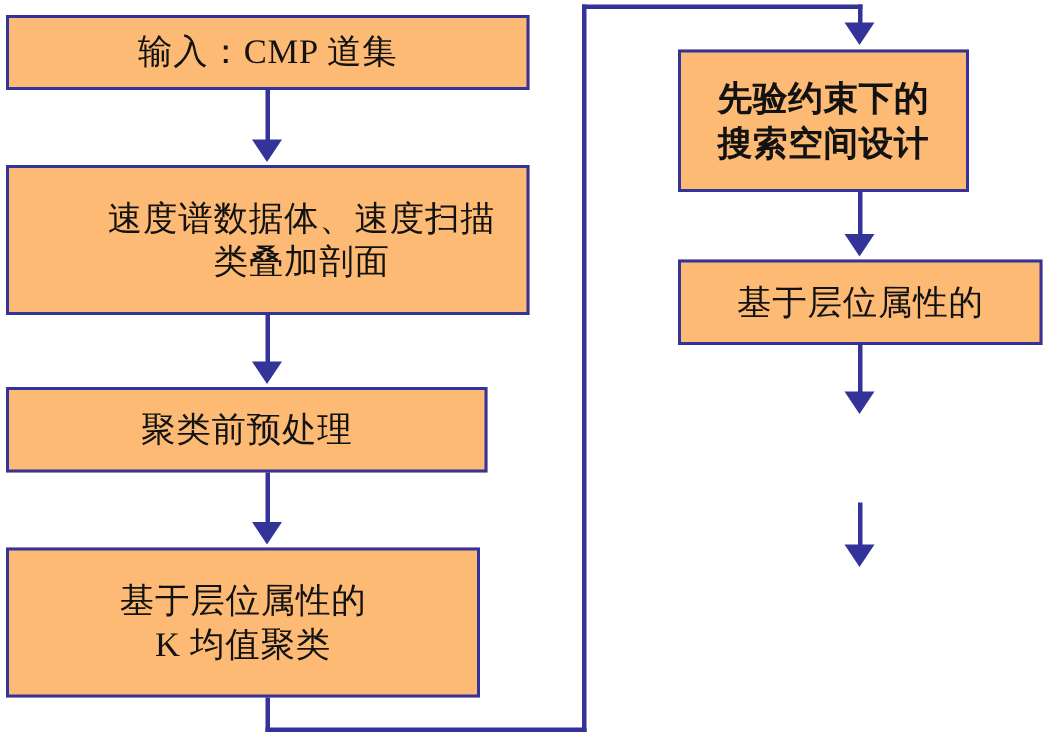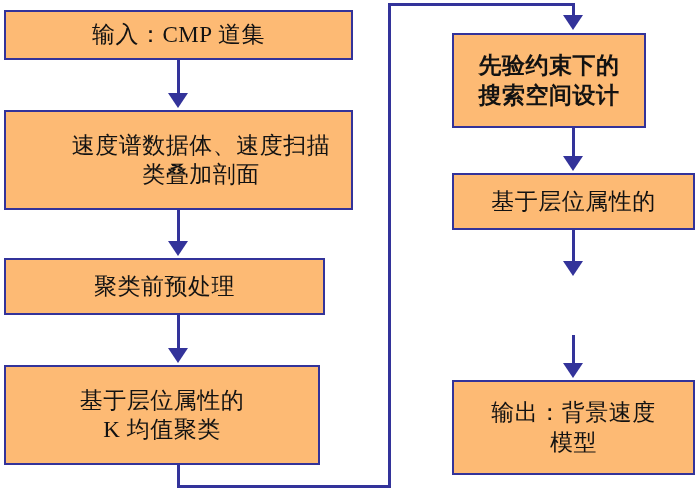--- a/index.html
+++ b/index.html
@@ -101,22 +101,20 @@
 
   <div class="node" id="node-kmeans">基于层位属性的
 K 均值聚类</div>
 
   <div class="node" id="node-searchspace">先验约束下的
 搜索空间设计</div>
 
   <div class="node" id="node-autopick">基于层位属性的</div>
 
 
-  <div class="node" id="node-output">输出：背景速度
-模型</div>
 
   <div class="seg seg-v" id="conn-1-line"></div>
   <div class="arrowhead" id="conn-1-head"></div>
 
   <div class="seg seg-v" id="conn-2-line"></div>
   <div class="arrowhead" id="conn-2-head"></div>
 
   <div class="seg seg-v" id="conn-3-line"></div>
   <div class="arrowhead" id="conn-3-head"></div>
 

